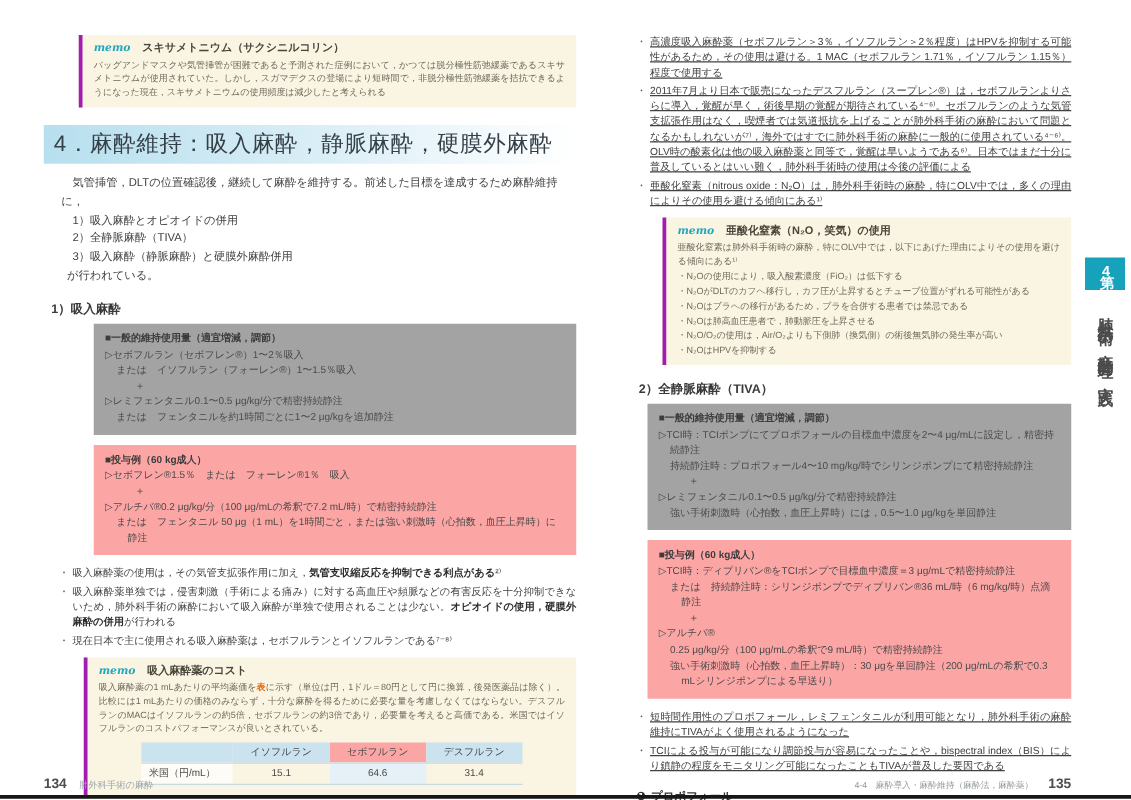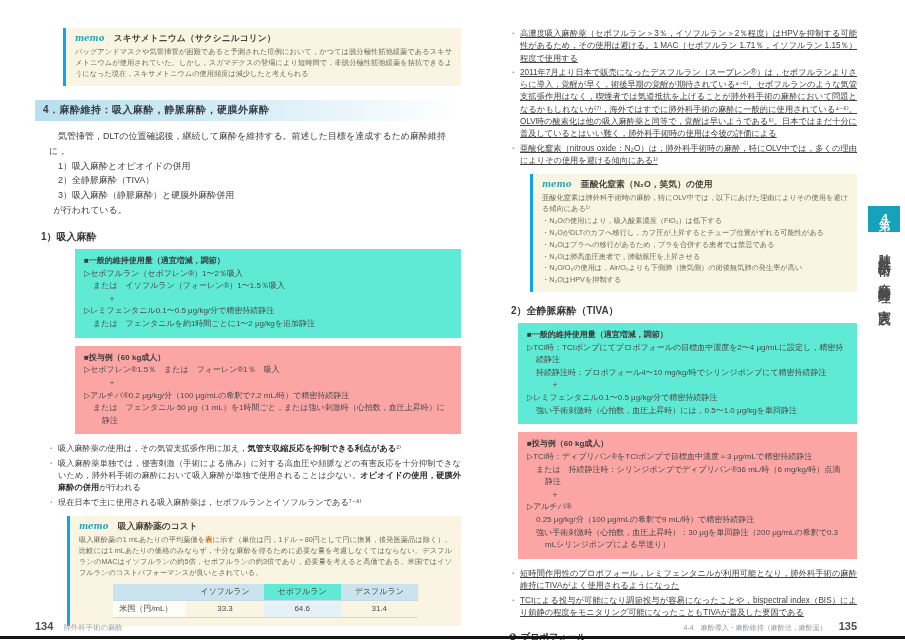--- a/index.html
+++ b/index.html
@@ -6,66 +6,66 @@
   html,body { width:905px; height:640px; }
   body {
     position:relative; overflow:hidden; background:#ffffff;
     font-family:"Liberation Sans","DejaVu Sans",sans-serif;
     color:#424242;
   }
   .page-left  { position:absolute; left:35px;  top:28px; width:426px; }
   .page-right { position:absolute; left:505px; top:28px; width:352px; }
 
   
-  .memo { border-left:3px solid #0ea5e9; background:#faf5e2; padding:5px 9px 6px; }
+  .memo { border-left:3px solid #a21caf; background:#faf5e2; padding:5px 9px 6px; }
   .memo-title-row { font-size:8.8px; font-weight:bold; color:#49453a; }
   .memo-label { color:#23a7bd; font-style:italic; font-weight:bold; font-size:8.6px;
                 font-family:"DejaVu Serif","Liberation Serif",serif; margin-right:7px; }
   .memo-body { font-size:7.2px; line-height:1.52; color:#6d6a5e; margin-top:2px; text-align:justify; }
   .memo-list { font-size:7.2px; line-height:1.5; color:#6d6a5e; margin-top:1px; }
   .accent-orange { color:#e0660f; font-weight:bold; }
 
   
   .section-band {
     margin-top:14px; padding:3px 8px 4px;
     background:linear-gradient(90deg,#b7dfee 0%,#dceff7 55%,#f4fafd 85%,#ffffff 100%);
   }
-  .section-band h1 { font-size:10px; font-weight:bold; color:#343f48; letter-spacing:.5px; }
+  .section-band h1 { font-size:18px; font-weight:normal; color:#343f48; letter-spacing:.5px; }
 
   .intro { margin:8px 4px 0 14px; font-size:9px; line-height:1.65; }
   .intro-lead { text-indent:1em; }
   .intro-item { margin-left:1em; }
   .intro-tail { margin-left:.5em; }
 
   .subheading { font-size:10px; font-weight:bold; color:#3a3a3a; margin:12px 0 5px 6px; }
 
   
   .box { margin-left:40px; padding:6px 9px 7px; font-size:8px; line-height:1.58; color:#4a4a4a; }
   .page-right .box { margin-left:13px; }
-  .box-cream { background:#5eead4; }
+  .box-cream { background:#a3a3a3; }
   .box-blue  { background:#fca5a5; margin-top:8px; }
   .box-title { font-weight:bold; color:#3c3c3c; }
   .ln-main { padding-left:9px; text-indent:-9px; }
   .ln-sub  { margin-left:9px;  padding-left:9px; text-indent:-9px; }
   .ln-plus { margin-left:24px; }
 
   
   .bullets { margin:9px 0 0 12px; font-size:8.2px; line-height:1.5; }
   .page-right .bullets { margin-left:4px;text-decoration:underline; }
   .bullet { position:relative; padding-left:11px; margin-bottom:2px; text-align:justify; }
   .bullet::before { content:"・"; position:absolute; left:0; top:0; color:#555; }
   .b-strong { font-weight:bold; color:#2d2d2d; }
 
   
   .cost-table { border-collapse:collapse; margin:5px auto 2px; font-size:8px; color:#4a4a4a; }
   .cost-table th, .cost-table td { padding:2.5px 14px; text-align:center; border-bottom:1px solid #c9d9e2; }
   .cost-table thead th { background:#cbe2ef; font-weight:normal;text-align:right; }
   .cost-table td.rowlabel { text-align:left; padding-left:6px; background:#fdfcf6; }
   .cost-table .col-sevo { background:#e6f0f7; }
-  .cost-table thead th.col-sevo { background:#5eead4; }
+  .cost-table thead th.col-sevo { background:#fca5a5; }
 
   
   .numheading { font-size:9.2px; font-weight:bold; color:#333; margin:12px 0 4px 4px; }
   .numheading .numicon { margin-right:4px; }
 
   
   .footer-left  { position:absolute; left:35px; bottom:7px; font-size:7.4px; color:#9aa3a8; }
   .footer-left .pageno  { font-size:11px; font-weight:bold; color:#4d4d4d; margin-right:8px; }
   .footer-right { position:absolute; right:48px; bottom:7px; font-size:7px; color:#93989b; }
   .footer-right .pageno { font-size:11px; font-weight:bold; color:#4d4d4d; margin-left:10px; }
@@ -155,21 +155,21 @@
         <tr>
           <th></th>
           <th>イソフルラン</th>
           <th class="col-sevo">セボフルラン</th>
           <th>デスフルラン</th>
         </tr>
       </thead>
       <tbody>
         <tr>
           <td class="rowlabel">米国（円/mL）</td>
-          <td>33.3</td>
+          <td>15.1</td>
           <td class="col-sevo">64.6</td>
           <td>31.4</td>
         </tr>
       </tbody>
     </table>
   </div>
 
 </div>
 
 <div class="page-right">

